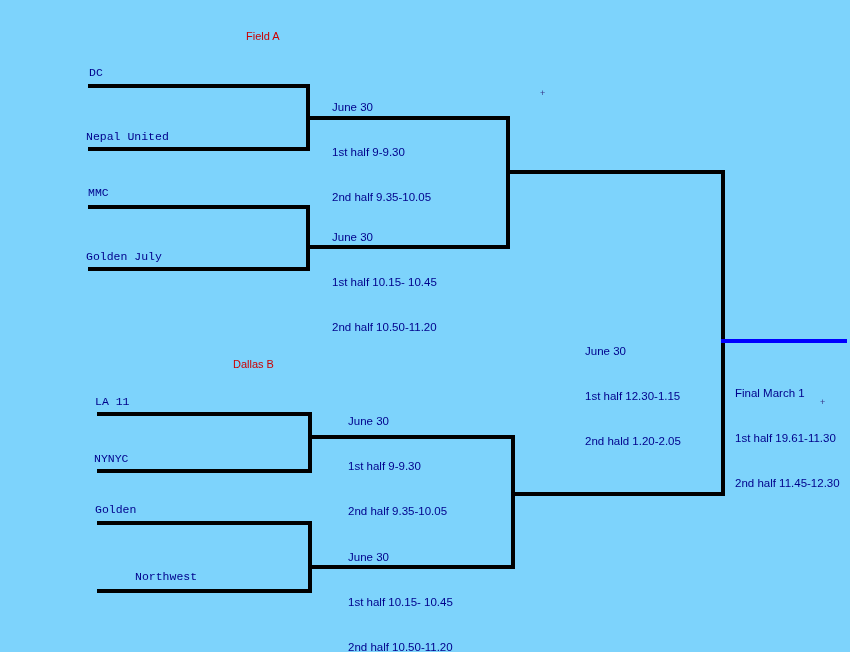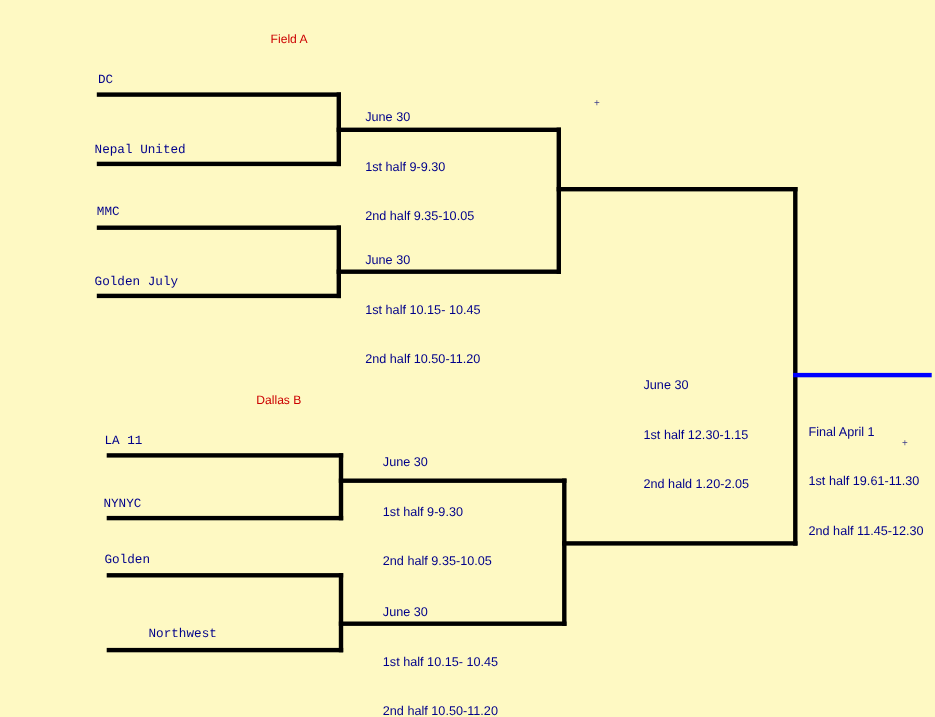--- a/index.html
+++ b/index.html
@@ -5,21 +5,21 @@
 <style>
   html, body {
     margin: 0;
     padding: 0;
     background: #ffffff;
   }
   #bracket-page {
     position: relative;
     width: 850px;
     height: 652px;
-    background: #fef9c3;
+    background: #7dd3fc;
     overflow: hidden;
     font-family: "Liberation Sans", sans-serif;
   }
   .line {
     position: absolute;
     background: #000000;
   }
   .line-blue {
     position: absolute;
     background: #0000ff;
@@ -134,21 +134,21 @@
 
   <div class="line-blue" style="left:721px; top:339px; width:126px; height:4px;"></div>
 
   <div class="label match-label" style="left:585px; top:314px;">
     <div>June 30</div>
     <div>1st half 12.30-1.15</div>
     <div>2nd hald 1.20-2.05</div>
   </div>
 
   <div class="label match-label" style="left:735px; top:356px;">
-    <div>Final April 1</div>
+    <div>Final March 1</div>
     <div>1st half 19.61-11.30</div>
     <div>2nd half 11.45-12.30</div>
   </div>
 
   <div class="speck" style="left:540px; top:89px;">+</div>
   <div class="speck" style="left:820px; top:398px;">+</div>
 
 </div>
 
 </body></html>

